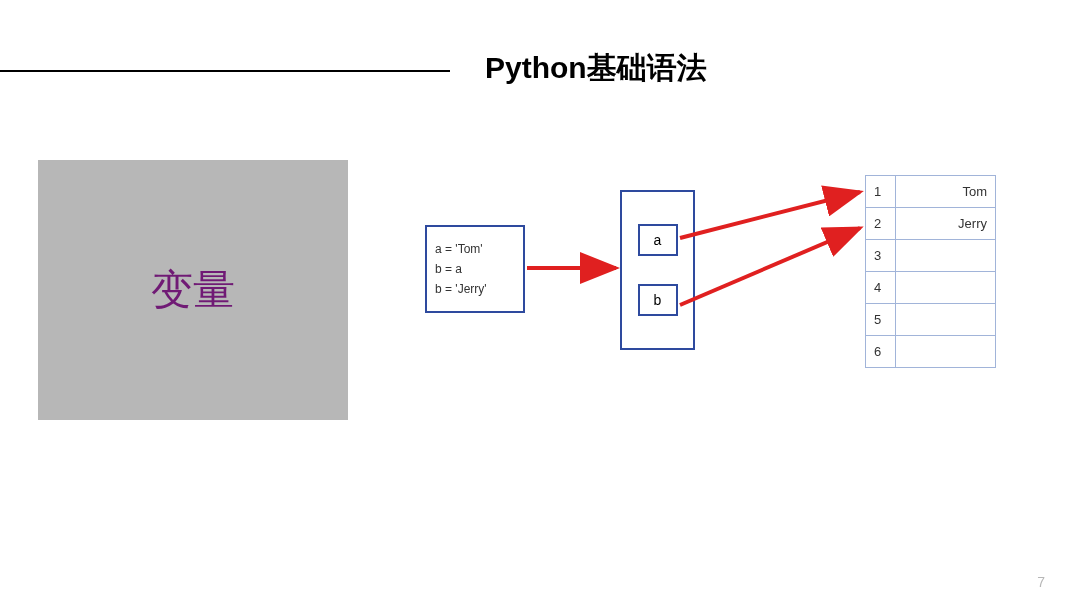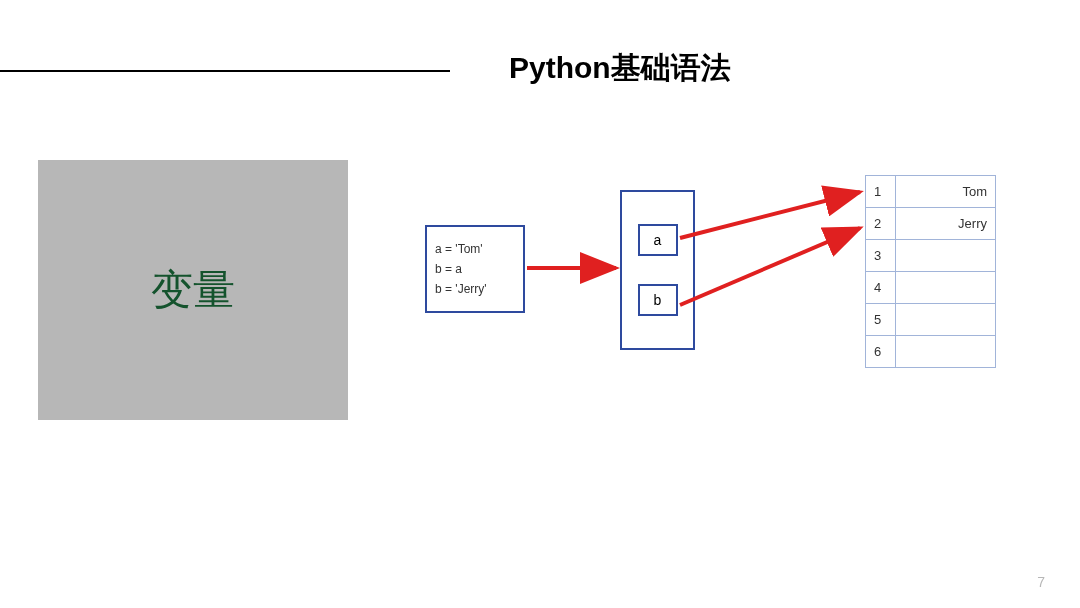--- a/index.html
+++ b/index.html
@@ -15,40 +15,40 @@
       position: absolute;
       top: 70px;
       left: 0;
       width: 450px;
       height: 2px;
       background: #000;
     }
     .title {
       position: absolute;
       top: 48px;
-      left: 509px;
+      left: 485px;
       font-size: 30px;
       font-weight: bold;
       color: #000;
     }
     .gray-box {
       position: absolute;
       top: 160px;
       left: 38px;
       width: 310px;
       height: 260px;
       background: #b7b7b7;
       display: flex;
       align-items: center;
       justify-content: center;
     }
     .gray-box-label {
       font-size: 42px;
       font-weight: 400;
-      color: #14532d;
+      color: #701a75;
     }
     .code-box {
       position: absolute;
       top: 225px;
       left: 425px;
       width: 100px;
       height: 88px;
       border: 2px solid #2e4a9e;
       padding: 8px 8px;
       display: flex;

